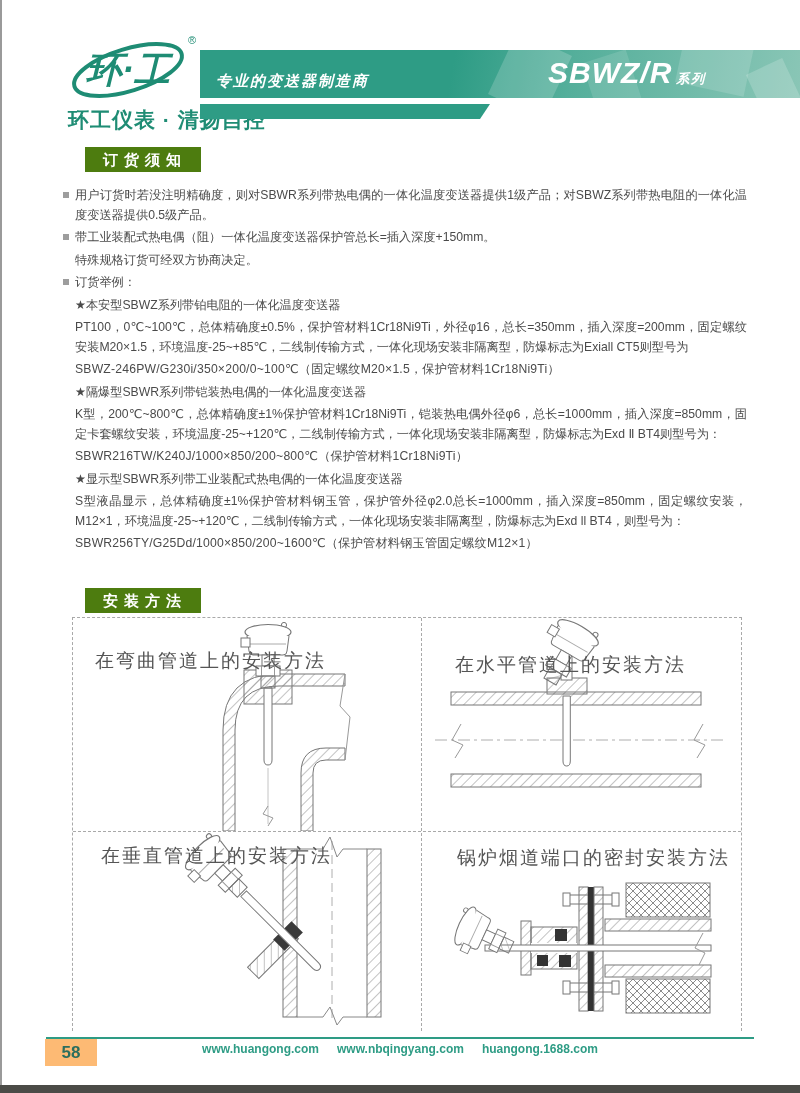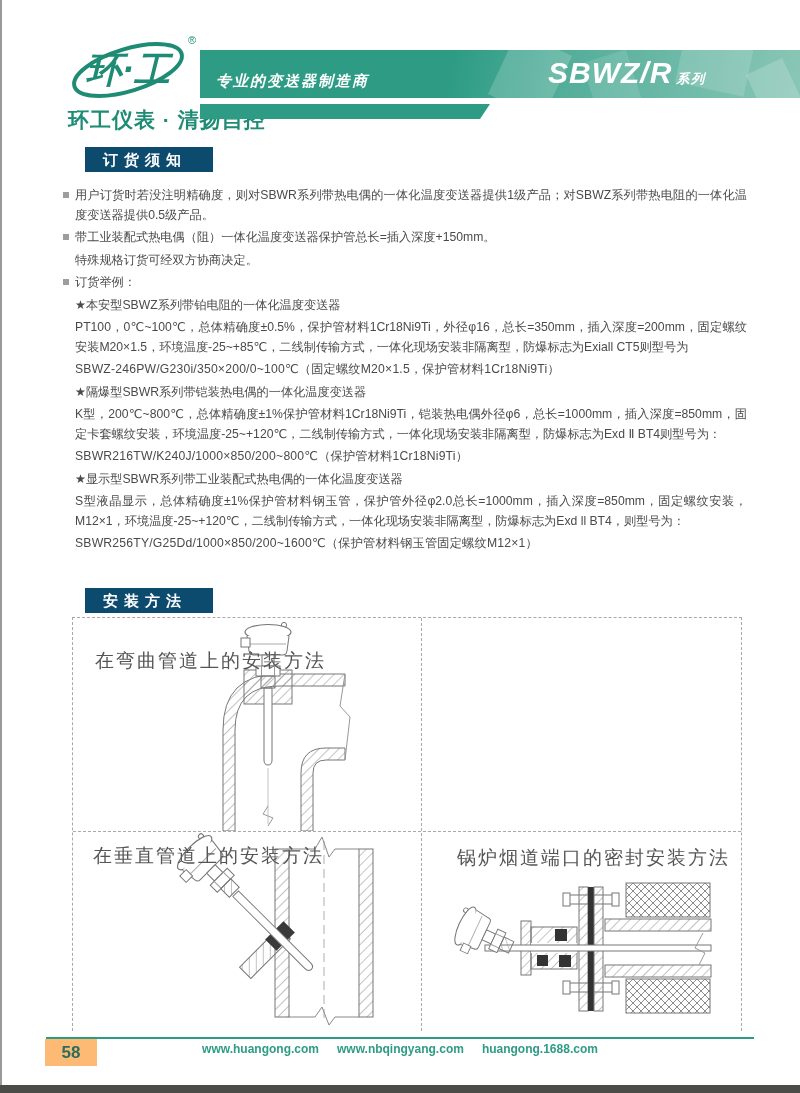--- a/index.html
+++ b/index.html
@@ -23,41 +23,41 @@
           font-style:italic;letter-spacing:2px;}
   .series{position:absolute;left:300px;top:6px;color:#fff;font-weight:900;font-style:italic;
           font-size:30px;letter-spacing:1px;white-space:nowrap;margin-left:48px;}
   .series small{font-size:13px;font-weight:bold;letter-spacing:2px;margin-left:4px;}
   .subrow-bar{position:absolute;left:200px;top:104px;width:290px;height:15px;background:#2E9C85;
               clip-path:polygon(0 0,100% 0,calc(100% - 10px) 100%,0 100%);}
   .prod-title{position:absolute;left:500px;top:95px;font-size:21px;font-weight:900;color:#1d1d1d;
               letter-spacing:2px;white-space:nowrap;}
 
   
-  .sec-box{position:absolute;background:#0c4a6e;color:#fff;font-size:15px;font-weight:bold;
-           letter-spacing:6px;padding:4px 26px 4px 18px;line-height:17px;}
+  .sec-box{position:absolute;background:#4d7c0f;color:#fff;font-size:15px;font-weight:bold;
+           letter-spacing:6px;padding:4px 14px 4px 18px;line-height:17px;}
   .sec-order{left:85px;top:147px;}
   .sec-install{left:85px;top:588px;}
 
   
   .ordering{position:absolute;left:63px;top:186px;width:684px;font-size:12.2px;line-height:19.5px;
             text-align:justify;}
   .ordering p{margin:0 0 3px 0;padding-left:12px;}
   .bullet{position:relative;}
   .sq{position:absolute;left:0;top:6px;width:6px;height:6px;background:#9d9d9d;}
   .ex-title{margin-top:2px !important;}
   .model{letter-spacing:.2px;}
 
   
   .grid{position:absolute;left:72px;top:617px;width:668px;height:413px;
         border-top:1px dashed #a9a9a9;border-left:1px dashed #a9a9a9;border-right:1px dashed #a9a9a9;}
   .cell{position:absolute;}
   .c1{left:0;top:0;width:348px;height:213px;}
   .c2{left:348px;top:0;width:320px;height:213px;}
-  .c3{left:4px;top:213px;width:348px;height:200px;}
+  .c3{left:12px;top:213px;width:348px;height:200px;}
   .c4{left:348px;top:213px;width:320px;height:200px;}
   .vdiv{position:absolute;left:348px;top:0;width:0;height:100%;border-left:1px dashed #a9a9a9;}
   .hdiv{position:absolute;left:0;top:213px;width:100%;height:0;border-top:1px dashed #a9a9a9;}
   .dlabel{position:absolute;font-size:19px;font-weight:400;color:#555;letter-spacing:2px;white-space:nowrap;}
   .l1{left:22px;top:30px;} .l2{left:34px;top:34px;} .l3{left:16px;top:12px;} .l4{left:36px;top:14px;}
   .cell svg{position:absolute;left:0;top:0;}
 
   
   .foot-rule{position:absolute;left:46px;top:1037px;width:708px;height:2px;background:#2E9C85;}
   .pageno{position:absolute;left:45px;top:1039px;width:52px;height:27px;background:#fdba74;
@@ -155,20 +155,36 @@
         <polyline points="272,56 267,88 277,99 272,142" fill="none" stroke="#999"></polyline>
         <line x1="195" y1="150" x2="195" y2="206" stroke="#b5b5b5" stroke-width="0.8"></line>
         <polyline points="195,188 190,196 200,200 195,208" fill="none" stroke="#999"></polyline>
         <rect x="171" y="52" width="48" height="34" fill="url(#hatch)" stroke="#777"></rect>
         <path d="M191,70 L191,142 Q191,147 195,147 Q199,147 199,142 L199,70 Z" fill="#fff" stroke="#777"></path>
         <use href="#sensor-head" transform="translate(195,6)"></use>
       </svg>
       <div class="dlabel l1">在弯曲管道上的安装方法</div>
     </div>
 
+    <div class="cell c2">
+      <svg width="320" height="213" viewBox="0 0 320 213">
+        <rect x="30" y="74" width="250" height="13" fill="url(#hatch)" stroke="#777"></rect>
+        <rect x="30" y="156" width="250" height="13" fill="url(#hatch)" stroke="#777"></rect>
+        <line x1="14" y1="122" x2="306" y2="122" stroke="#999" stroke-width="0.8" stroke-dasharray="12 4 3 4"></line>
+        <polyline points="40,106 31,122 42,127 34,140" fill="none" stroke="#999"></polyline>
+        <polyline points="282,106 273,122 284,127 276,140" fill="none" stroke="#999"></polyline>
+        <rect x="126" y="60" width="40" height="16" fill="url(#hatch)" stroke="#777"></rect>
+        <rect x="140" y="34" width="11" height="28" fill="#fff" stroke="#777"></rect>
+        <path d="M142,78 L142,143 Q142,148 145.7,148 Q149.3,148 149.3,143 L149.3,78 Z" fill="#fff" stroke="#777"></path>
+        <g transform="translate(146,4) rotate(30 0 30)">
+          <use href="#sensor-head"></use>
+        </g>
+      </svg>
+      <div class="dlabel l2">在水平管道上的安装方法</div>
+    </div>
 
     <div class="cell c3">
       <svg width="348" height="200" viewBox="0 0 348 200">
         <rect x="198" y="18" width="14" height="168" fill="url(#hatch)" stroke="#777"></rect>
         <rect x="282" y="18" width="14" height="168" fill="url(#hatch)" stroke="#777"></rect>
         <path d="M212,18 L238,18 L245,6 L252,26 L258,18 L282,18" fill="none" stroke="#888"></path>
         <path d="M212,186 L238,186 L245,176 L252,194 L258,186 L282,186" fill="none" stroke="#888"></path>
         <line x1="247" y1="10" x2="247" y2="192" stroke="#999" stroke-width="0.8" stroke-dasharray="9 5"></line>
         <g transform="rotate(-45 188 122)">
           <rect x="160" y="114" width="56" height="16" fill="url(#hatch)" stroke="#777"></rect>

